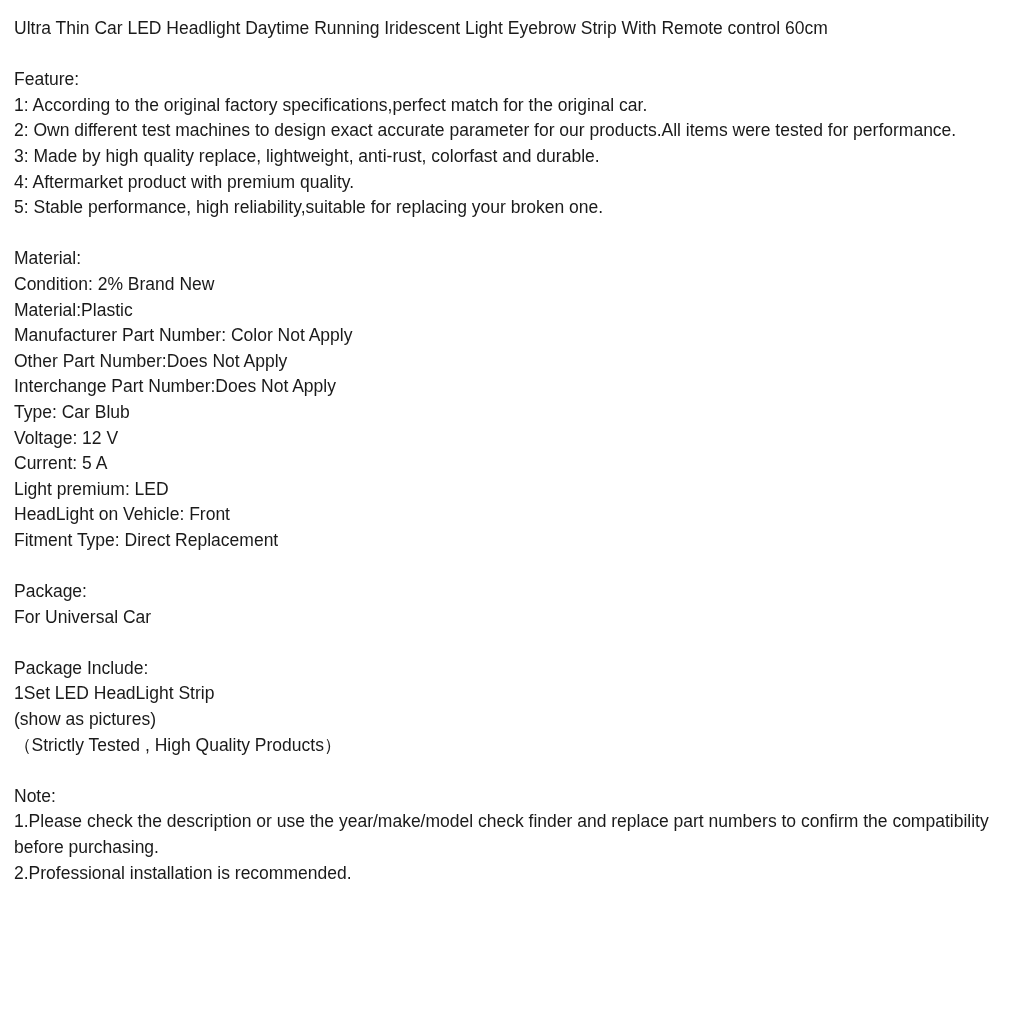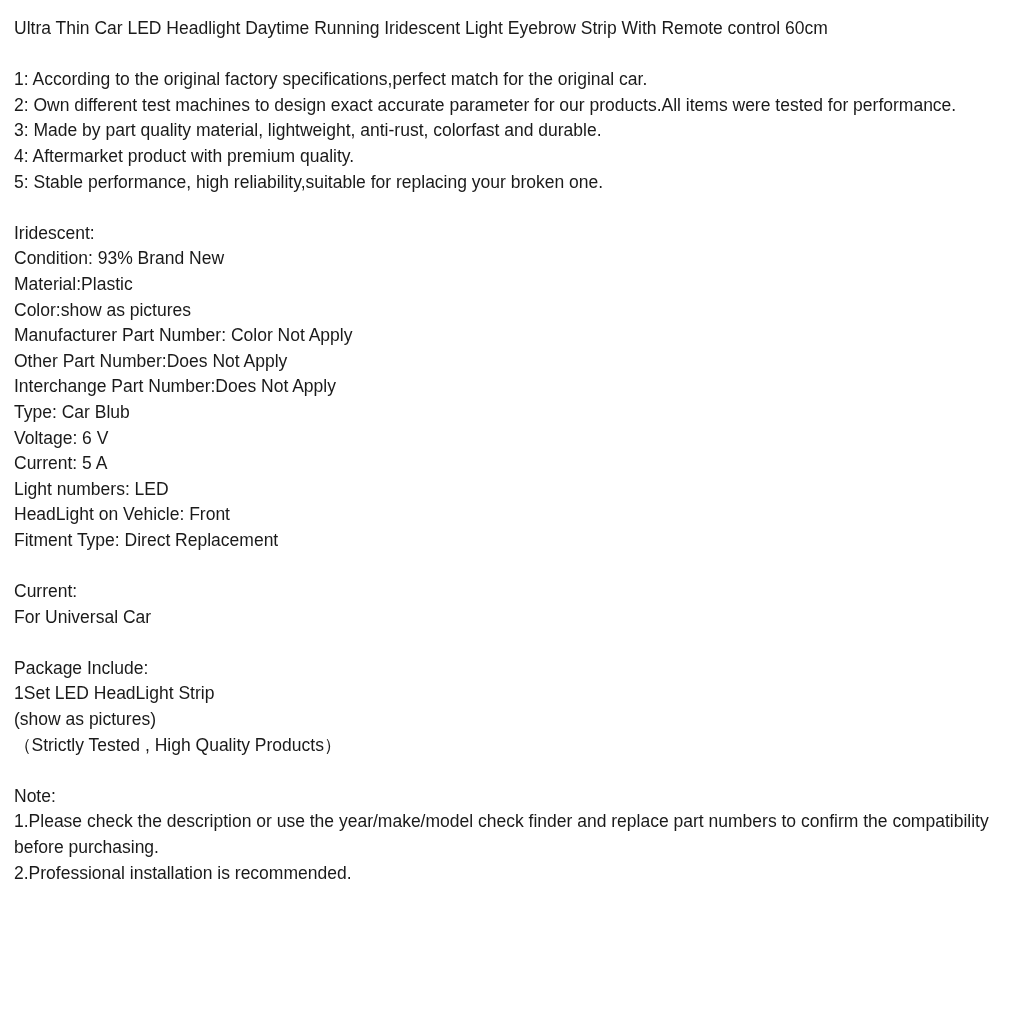--- a/index.html
+++ b/index.html
@@ -33,45 +33,45 @@
   }
 </style>
 </head>
 <body>
 
 <div class="doc">
 
   <div class="para line">Ultra Thin Car LED Headlight Daytime Running Iridescent Light Eyebrow Strip With Remote control 60cm</div>
 
   <div class="section">
+    <div class="line">Feature:</div>
     <div class="line">1: According to the original factory specifications,perfect match for the original car.</div>
     <div class="line">2: Own different test machines to design exact accurate parameter for our products.All items were tested for performance.</div>
-    <div class="line">3: Made by part quality material, lightweight, anti-rust, colorfast and durable.</div>
+    <div class="line">3: Made by high quality replace, lightweight, anti-rust, colorfast and durable.</div>
     <div class="line">4: Aftermarket product with premium quality.</div>
     <div class="line">5: Stable performance, high reliability,suitable for replacing your broken one.</div>
   </div>
 
   <div class="section">
-    <div class="line">Iridescent:</div>
-    <div class="line">Condition: 93% Brand New</div>
+    <div class="line">Material:</div>
+    <div class="line">Condition: 2% Brand New</div>
     <div class="line">Material:Plastic</div>
-    <div class="line">Color:show as pictures</div>
     <div class="line">Manufacturer Part Number: Color Not Apply</div>
     <div class="line">Other Part Number:Does Not Apply</div>
     <div class="line">Interchange Part Number:Does Not Apply</div>
     <div class="line">Type: Car Blub</div>
-    <div class="line">Voltage: 6 V</div>
+    <div class="line">Voltage: 12 V</div>
     <div class="line">Current: 5 A</div>
-    <div class="line">Light numbers: LED</div>
+    <div class="line">Light premium: LED</div>
     <div class="line">HeadLight on Vehicle: Front</div>
     <div class="line">Fitment Type: Direct Replacement</div>
   </div>
 
   <div class="section">
-    <div class="line">Current:</div>
+    <div class="line">Package:</div>
     <div class="line">For Universal Car</div>
   </div>
 
   <div class="section">
     <div class="line">Package Include:</div>
     <div class="line">1Set LED HeadLight Strip</div>
     <div class="line">(show as pictures)</div>
     <div class="line">（Strictly Tested , High Quality Products）</div>
   </div>
 

